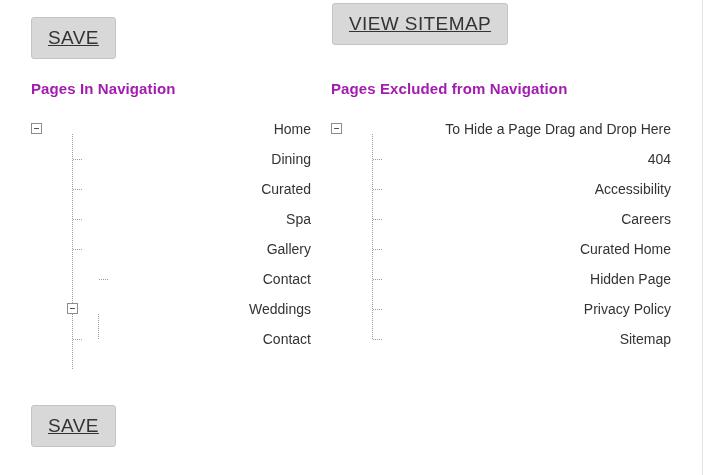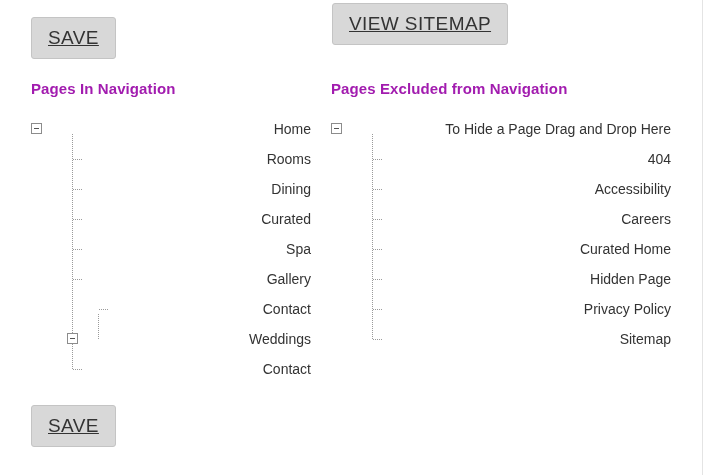--- a/index.html
+++ b/index.html
@@ -148,21 +148,20 @@
 
   <button class="btn" id="save-top">SAVE</button>
   <button class="btn" id="view-sitemap">VIEW SITEMAP</button>
 
   <div class="col" id="col-included">
     <h2 class="col-title">Pages In Navigation</h2>
     <ul class="tree" id="tree-included">
         <div class="vline v1" style="top: 20px; height: 235px;"></div>
         <div class="vline v2" style="top: 200px; height: 25px;"></div>
         <li class="node lvl0"><span class="expander lvl0"></span><span class="node-label">Home</span></li>
-        <li class="node lvl1"><span class="tick lvl1"></span><span class="node-label">Rooms</span></li>
         <li class="node lvl1"><span class="tick lvl1"></span><span class="node-label">Dining</span></li>
         <li class="node lvl1"><span class="tick lvl1"></span><span class="node-label">Curated</span></li>
         <li class="node lvl1"><span class="tick lvl1"></span><span class="node-label">Spa</span></li>
         <li class="node lvl1"><span class="tick lvl1"></span><span class="node-label">Gallery</span></li>
         <li class="node lvl2"><span class="tick lvl2"></span><span class="node-label">Contact</span></li>
         <li class="node lvl1"><span class="expander lvl1"></span><span class="node-label">Weddings</span></li>
         <li class="node lvl1"><span class="tick lvl1"></span><span class="node-label">Contact</span></li>
       </ul>
   </div>
 

